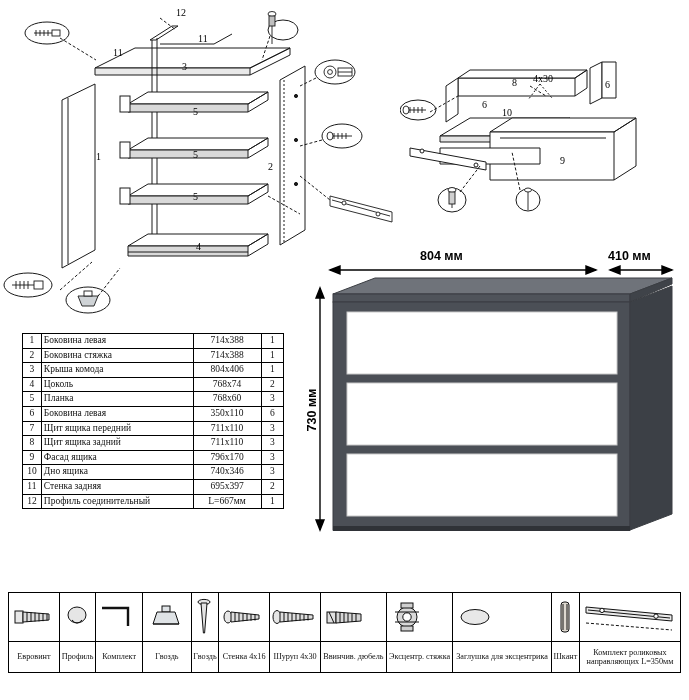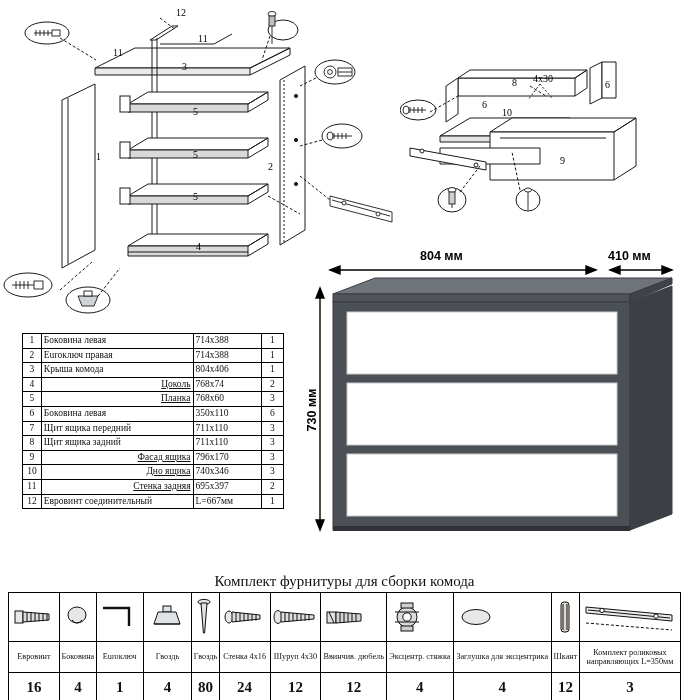--- a/index.html
+++ b/index.html
@@ -6,22 +6,22 @@
   body{width:689px;height:700px;background:#ffffff;font-family:"Liberation Serif",serif;color:#111;position:relative;overflow:hidden;}
   .sheet{position:relative;width:689px;height:504px;}
   svg{display:block;}
   .abs{position:absolute;}
 
   
   .parts-table{position:absolute;left:22px;top:333px;width:262px;border-collapse:collapse;font-size:9.5px;font-family:"Liberation Serif",serif;}
   .parts-table td{border:1px solid #000;padding:0 2px;height:13.6px;line-height:13.6px;}
   .parts-table td.num{width:14px;text-align:center;}
   .parts-table td.nm{width:150px;text-align:left;}
-  .parts-table td.nm.ind{text-align:right;text-decoration:underline;}
-  .parts-table td.dim{width:64px;}
+  .parts-table td.nm.ind{text-align:left;}
+  .parts-table td.dim{width:64px;text-align:center;}
   .parts-table td.qty{width:18px;text-align:center;}
 
   
   .dimtext{font-family:"Liberation Sans",sans-serif;font-weight:bold;font-size:12.5px;}
 
   
   .hw-title{position:absolute;left:0;top:573px;width:689px;text-align:center;font-size:15px;font-family:"Liberation Serif",serif;}
   .hw-table{position:absolute;left:8px;top:592px;width:673px;border-collapse:collapse;}
   .hw-table td{border:1px solid #000;text-align:center;vertical-align:middle;font-family:"Liberation Serif",serif;}
   .hw-table tr.icons td{height:48px;padding:0;}
@@ -238,21 +238,21 @@
   <table class="parts-table">
     <tbody id="parts-body">
         <tr>
           <td class="num">1</td>
           <td class="nm">Боковина левая</td>
           <td class="dim">714х388</td>
           <td class="qty">1</td>
         </tr>
         <tr>
           <td class="num">2</td>
-          <td class="nm">Euroключ правая</td>
+          <td class="nm">Боковина стяжка</td>
           <td class="dim">714х388</td>
           <td class="qty">1</td>
         </tr>
         <tr>
           <td class="num">3</td>
           <td class="nm">Крыша комода</td>
           <td class="dim">804х406</td>
           <td class="qty">1</td>
         </tr>
         <tr>
@@ -298,21 +298,21 @@
           <td class="qty">3</td>
         </tr>
         <tr>
           <td class="num">11</td>
           <td class="nm ind">Стенка задняя</td>
           <td class="dim">695х397</td>
           <td class="qty">2</td>
         </tr>
         <tr>
           <td class="num">12</td>
-          <td class="nm">Евровинт соединительный</td>
+          <td class="nm">Профиль соединительный</td>
           <td class="dim">L=667мм</td>
           <td class="qty">1</td>
         </tr>
       </tbody>
   </table>
 
   <svg class="abs" style="left:300px;top:240px;" width="389px" height="330">
 
     <g stroke="#000" stroke-width="1.4" fill="#000">
       <line x1="30" y1="30" x2="296" y2="30"></line>
@@ -338,21 +338,20 @@
       <polygon points="330,62 372,46 372,274 330,290" fill="#3c4046" stroke="#3a3d42"></polygon>
 
       <rect x="47" y="72" width="270" height="62" fill="#ffffff" stroke="#c9c9c9"></rect>
       <rect x="47" y="143" width="270" height="62" fill="#ffffff" stroke="#c9c9c9"></rect>
       <rect x="47" y="214" width="270" height="62" fill="#ffffff" stroke="#c9c9c9"></rect>
 
       <rect x="33" y="286" width="297" height="5" fill="#2f3237"></rect>
     </g>
   </svg>
 
-  <div class="hw-title">Комплект фурнитуры для сборки комода</div>
 
   <table class="hw-table">
     <tbody>
       <tr class="icons" id="hw-icons">
           <td style="">
             <svg xmlns="http://www.w3.org/2000/svg" width="48" height="40" viewBox="0 0 48 40">
               <g fill="none" stroke="#111" stroke-width="1">
                 <rect x="6" y="14" width="8" height="12" fill="#e8e8e8"></rect>
                 <path d="M14 15 L40 17 L40 23 L14 25 Z" fill="#dcdcdc"></path>
                 <path d="M18 15v10M22 15.2v9.6M26 15.5v9M30 16v8.4M34 16.2v8M38 16.6v7"></path>
@@ -451,42 +450,28 @@
                 <line x1="8" y1="13" x2="90" y2="21"></line>
                 <circle cx="22" cy="13.4" r="2.2" fill="#fff"></circle>
                 <circle cx="76" cy="19.2" r="2.2" fill="#fff"></circle>
                 <path d="M6 26 L92 33" stroke-dasharray="3,2"></path>
               </g>
             </svg>
           </td>
         </tr>
       <tr class="labels" id="hw-labels">
           <td>Евровинт</td>
-          <td>Боковина</td>
-          <td>Euroключ</td>
+          <td>Профиль</td>
+          <td>Комплект</td>
           <td>Гвоздь</td>
           <td>Гвоздь</td>
           <td>Стенка 4х16</td>
           <td>Шуруп 4х30</td>
           <td>Ввинчив. дюбель</td>
           <td>Эксцентр. стяжка</td>
           <td>Заглушка для эксцентрика</td>
           <td>Шкант</td>
           <td>Комплект роликовых направляющих L=350мм</td>
         </tr>
-      <tr class="counts" id="hw-counts">
-          <td>16</td>
-          <td>4</td>
-          <td>1</td>
-          <td>4</td>
-          <td>80</td>
-          <td>24</td>
-          <td>12</td>
-          <td>12</td>
-          <td>4</td>
-          <td>4</td>
-          <td>12</td>
-          <td>3</td>
-        </tr>
     </tbody>
   </table>
 
 </div>
 
 </body></html>

